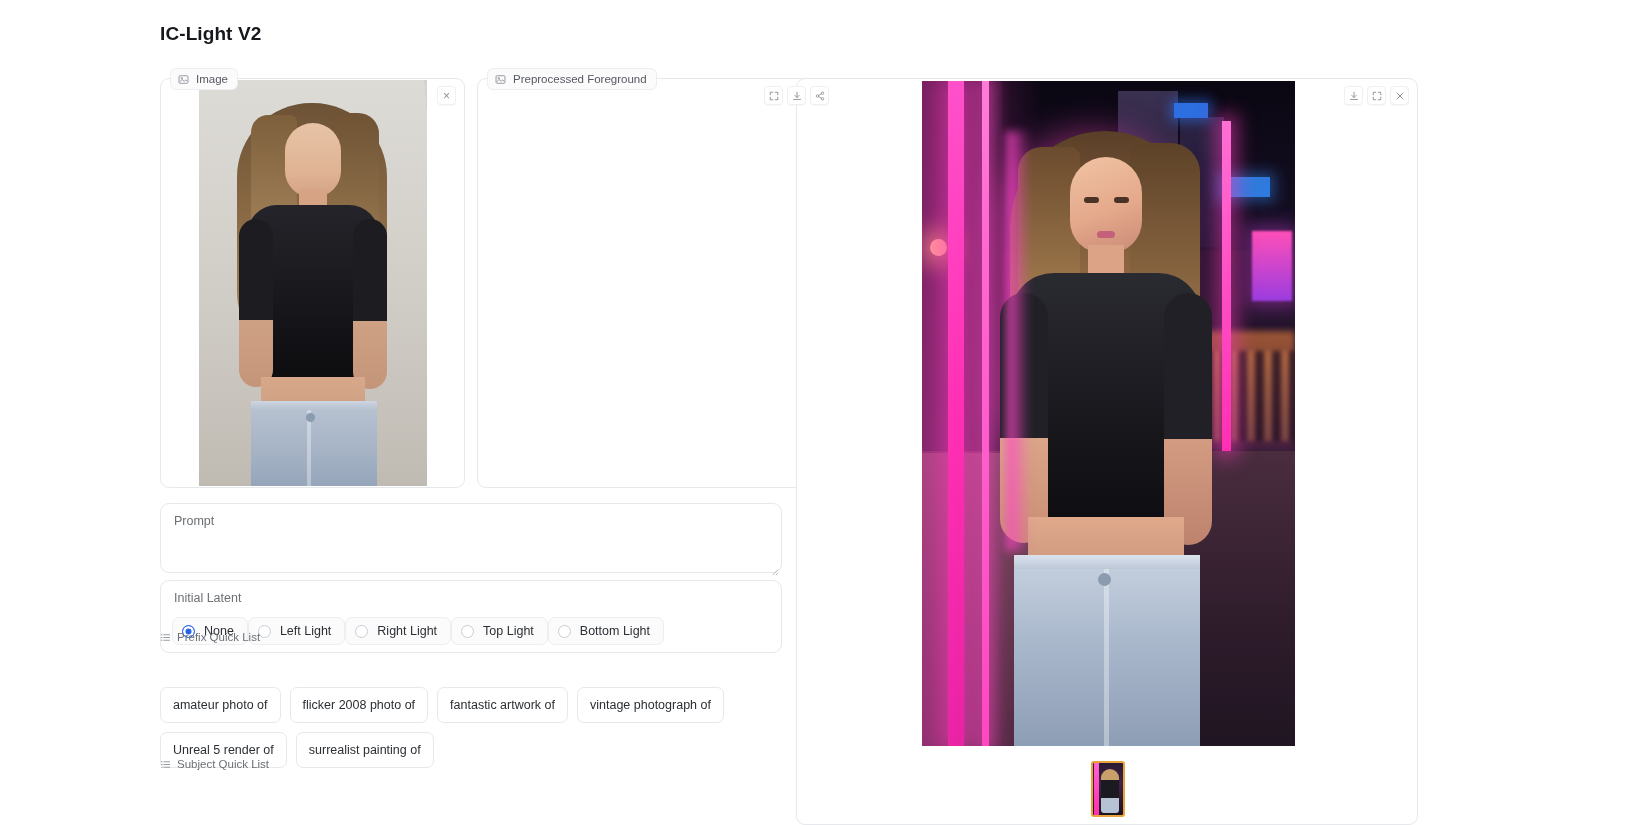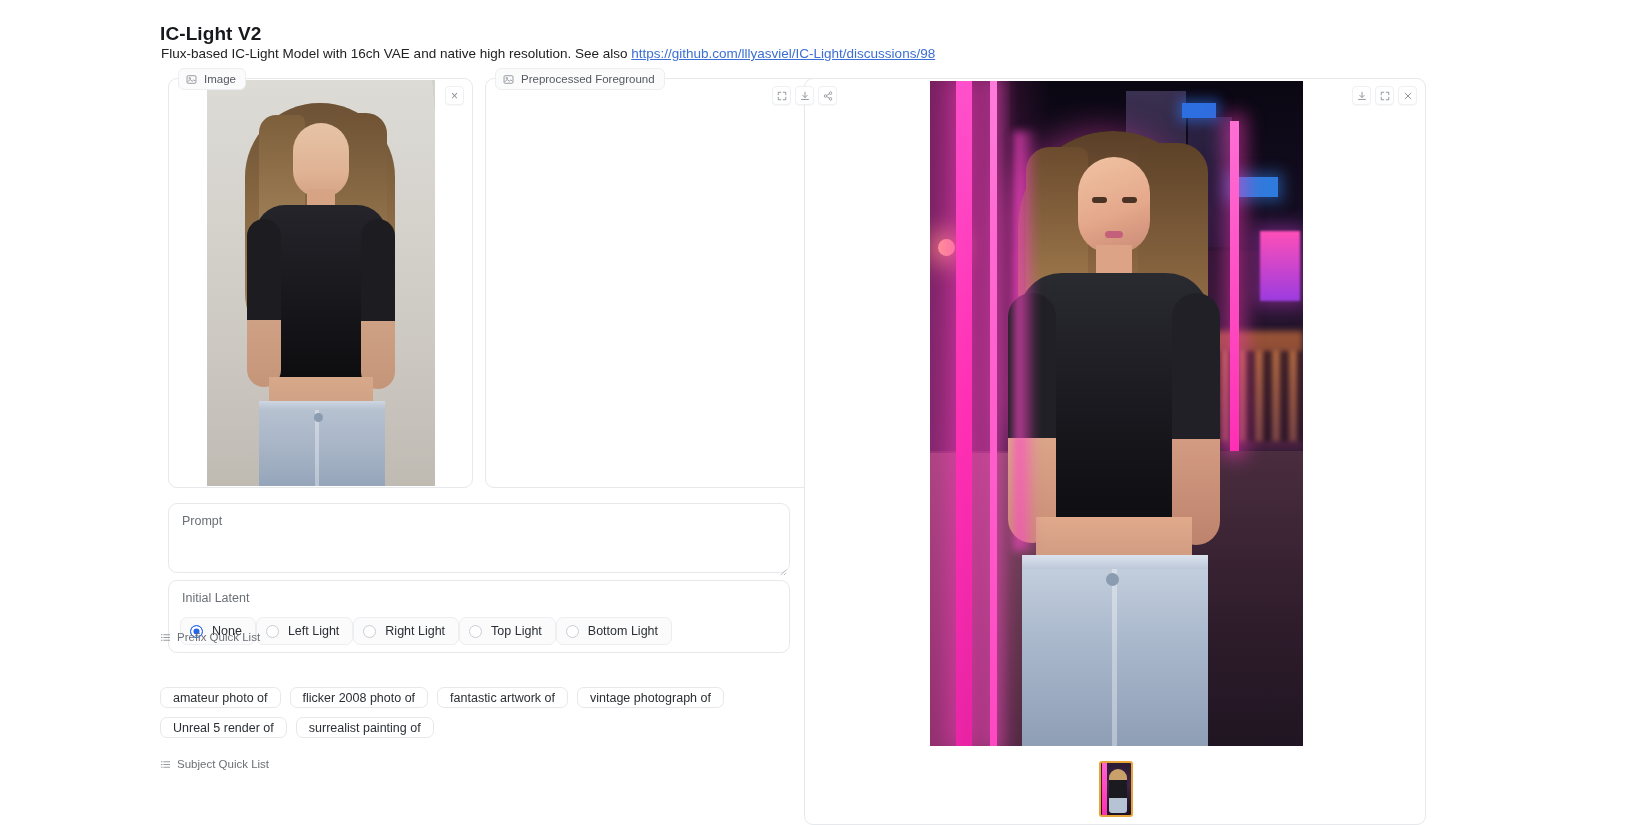--- a/index.html
+++ b/index.html
@@ -25,21 +25,20 @@
     font-size: 13.5px; color: #222; white-space: nowrap;
   }
   .subtitle a { color: #3b6fd4; text-decoration: underline; }
 
   
   .card {
     position: absolute;
     background: #fff;
     border: 1px solid #e6e8eb;
     border-radius: 9px;
-    margin-left: 8px;
   }
 
   
   .panel-tag {
     position: absolute; top: -11px; left: 9px;
     display: flex; align-items: center; gap: 7px;
     height: 22px; padding: 0 9px 0 7px;
     background: #fbfbfc; border: 1px solid #eceef1;
     border-radius: 6px;
     font-size: 11.5px; color: #55595f;
@@ -269,21 +268,21 @@
     font-size:11.5px; color:#6b7075;
   }
   .ql-head svg { display:block; }
   #ql-prefix-head { left:160px; top:631px;align-items:center; }
   #ql-subject-head { left:160px; top:758px; }
 
   .chip-row { position:absolute; display:flex; flex-wrap:wrap; gap:9px; width:640px; }
   #prefix-chips { left:160px; top:687px; }
   #subject-chips { left:160px; top:780px; }
   .chip {
-    height: 21px; padding: 0 12px;
+    height: 36px; padding: 0 12px;
     display:flex; align-items:center;
     background:#fff; border:1px solid #e6e8eb; border-radius:7px;
     font-size:12.5px; color:#2b2f34; white-space:nowrap;
   }
 
   
   .close-x {
     position:absolute; top:7px; right:8px;
     width:19px; height:19px; display:flex; align-items:center; justify-content:center;
     background:#fff; border:1px solid #eef0f2; border-radius:4px;
@@ -291,23 +290,20 @@
     box-shadow:0 1px 1px rgba(0,0,0,.03); z-index:6;
   }
 </style>
 </head>
 <body>
 
 <div class="page">
 
   <div class="title">IC-Light V2</div>
 
-  <div class="subtitle">
-    <span>Flux-based IC-Light Model with 16ch VAE and native high resolution. See also </span><a href="#">https://github.com/lllyasviel/IC-Light/discussions/98</a>
-  </div>
 
   <div class="card" id="panel-image">
     <div class="img-wrap">
       <div class="photo-portrait">
         <div class="pp-hair-back"></div>
         <div class="pp-hair-front-l"></div>
         <div class="pp-hair-front-r"></div>
         <div class="pp-face"></div>
         <div class="pp-neck"></div>
         <div class="pp-shirt"></div>

